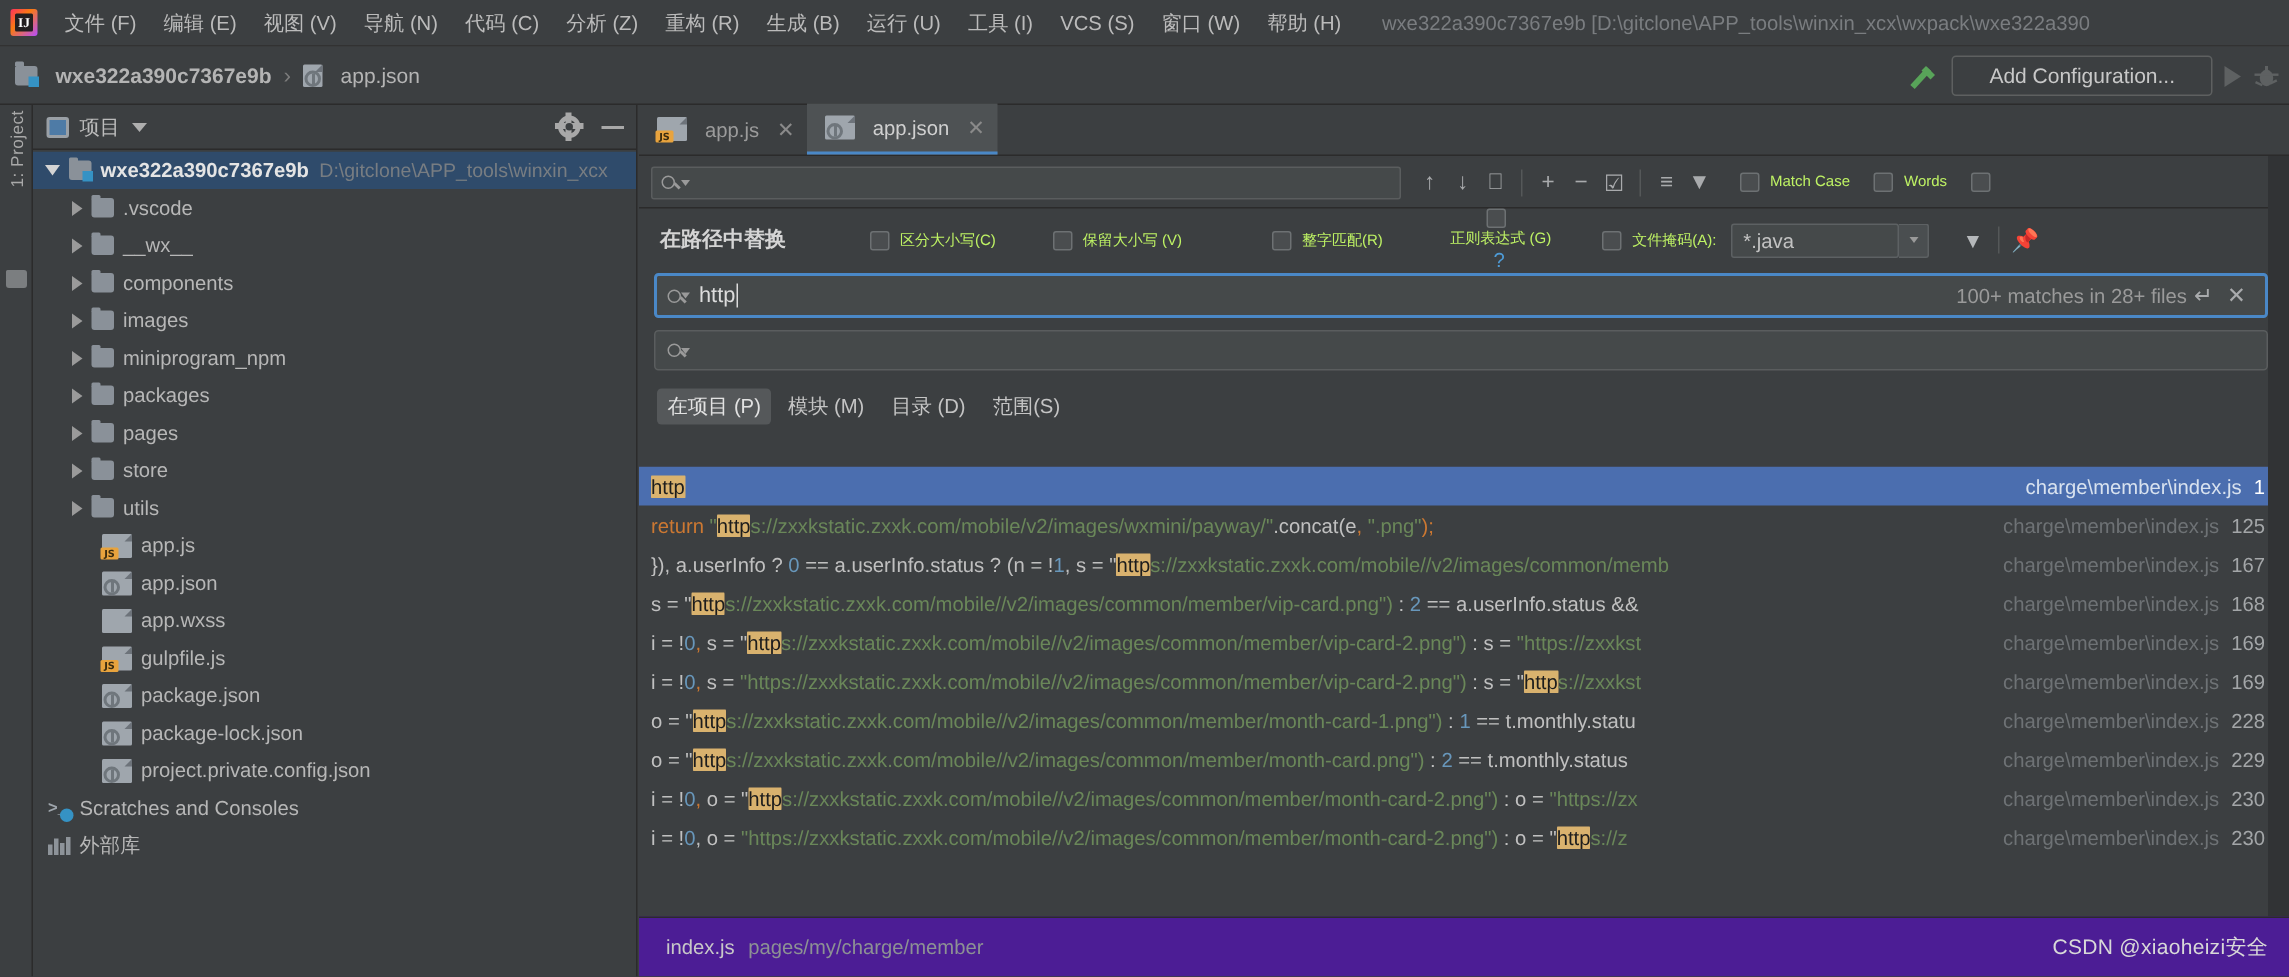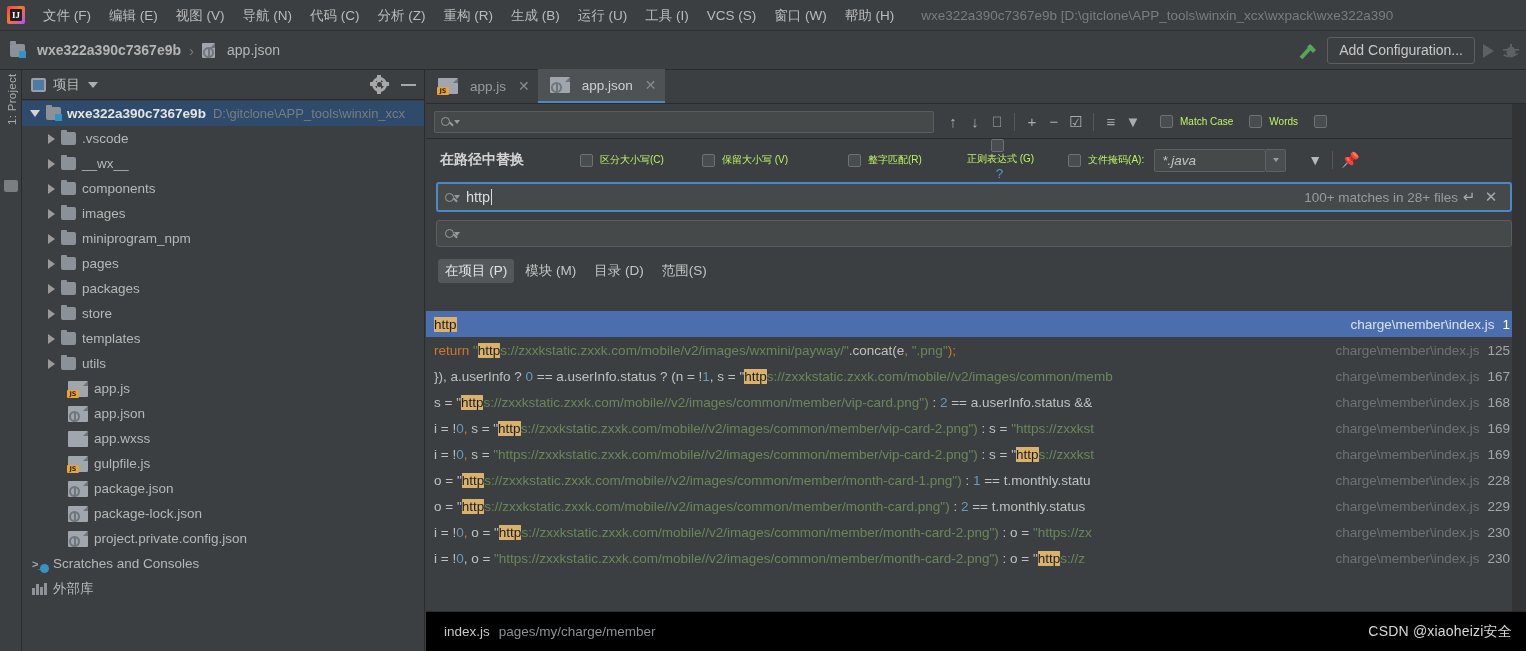--- a/index.html
+++ b/index.html
@@ -52,21 +52,21 @@
   .crumb-txt { font-size: 14px; font-weight: bold; color: #b4b4b4; margin-left: 6px; }
   .crumb-sep { color: #7c7c7c; font-size: 15px; margin: 0 8px; }
   .crumb-file { font-size: 14px; color: #b4b4b4; margin-left: 6px; font-weight: normal; }
 
   .nav-right {
     position: absolute; right: 0; top: 0; height: 39px;
     display: flex; align-items: center; gap: 8px; padding-right: 6px;
   }
   .addconf {
     border: 1px solid #5e6060; border-radius: 3px;
-    font-size: 14px; color: #c8c8c8; padding: 3px 11px 4px; background: transparent;
+    font-size: 14px; color: #c8c8c8; padding: 3px 24px 4px; background: transparent;
     line-height: 18px;
   }
   .tri-run {
     width: 0; height: 0; border-left: 11px solid #5e6162;
     border-top: 7px solid transparent; border-bottom: 7px solid transparent;
   }
 
   
   .leftstrip {
     position: absolute; left: 0; top: 70px; width: 22px; height: 581px;
@@ -312,21 +312,21 @@
     background: #5d6163; border-radius: 4px;
   }
   .vtrack {
     position: absolute; right: 0px; top: 0; width: 14px; height: 300px;
     background: #313335;
   }
 
   
   .statusbar {
     position: absolute; left: 426px; top: 611px; width: 1100px; height: 40px;
-    background: #000000; border-top: 1px solid #2b2b2b;
+    background: #4c1d95; border-top: 1px solid #2b2b2b;
     display: flex; align-items: center; padding-left: 18px;
   }
   .st-file { font-size: 13.5px; color: #c8c8c8; }
   .st-path { font-size: 13.5px; color: #8d9194; margin-left: 9px; }
   .watermark {
     margin-left: auto; margin-right: 14px; font-size: 14px; color: #d8d8d8;
     letter-spacing: .2px;
   }
   .rightgutter {
     position: absolute; right: 0; top: 104px; width: 14px; height: 507px;
@@ -434,36 +434,31 @@
         <span>images</span>
       </div>
       <div class="trow ind1">
         <span class="arrow"></span>
         <span class="fico"></span>
         <span>miniprogram_npm</span>
       </div>
       <div class="trow ind1">
         <span class="arrow"></span>
         <span class="fico"></span>
+        <span>packages</span>
+      </div>
+      <div class="trow ind1">
+        <span class="arrow"></span>
+        <span class="fico"></span>
         <span>pages</span>
       </div>
       <div class="trow ind1">
         <span class="arrow"></span>
         <span class="fico"></span>
-        <span>packages</span>
-      </div>
-      <div class="trow ind1">
-        <span class="arrow"></span>
-        <span class="fico"></span>
         <span>store</span>
-      </div>
-      <div class="trow ind1">
-        <span class="arrow"></span>
-        <span class="fico"></span>
-        <span>templates</span>
       </div>
       <div class="trow ind1">
         <span class="arrow"></span>
         <span class="fico"></span>
         <span>utils</span>
       </div>
 
       <div class="trow ind2">
         <span class="doc">
             <span class="badge">JS</span>
@@ -585,21 +580,21 @@
       </span>
       <span class="cbgroup" style="margin-left:38px;flex-direction:column;">
         <span class="cbox"></span>
         <span class="cbl">正则表达式 (G)</span>
         <span class="qmark">?</span>
       </span>
       <span class="cbgroup" style="margin-left:34px;">
         <span class="cbox"></span>
         <span class="cbl">文件掩码(A):</span>
       </span>
-      <span style="display:flex;align-items:flex-end;margin-left:10px;font-style:italic;">
+      <span style="display:flex;align-items:flex-end;margin-left:10px;">
         <span class="fp-mask-input">*.java</span>
         <span class="fp-mask-drop">
           <span class="tiny-caret"></span>
         </span>
       </span>
       <span class="tb-ico funnel" style="margin-left:18px;">▼</span>
       <span class="tb-sep"></span>
       <span class="tb-ico pin">📌</span>
     </div>
 

